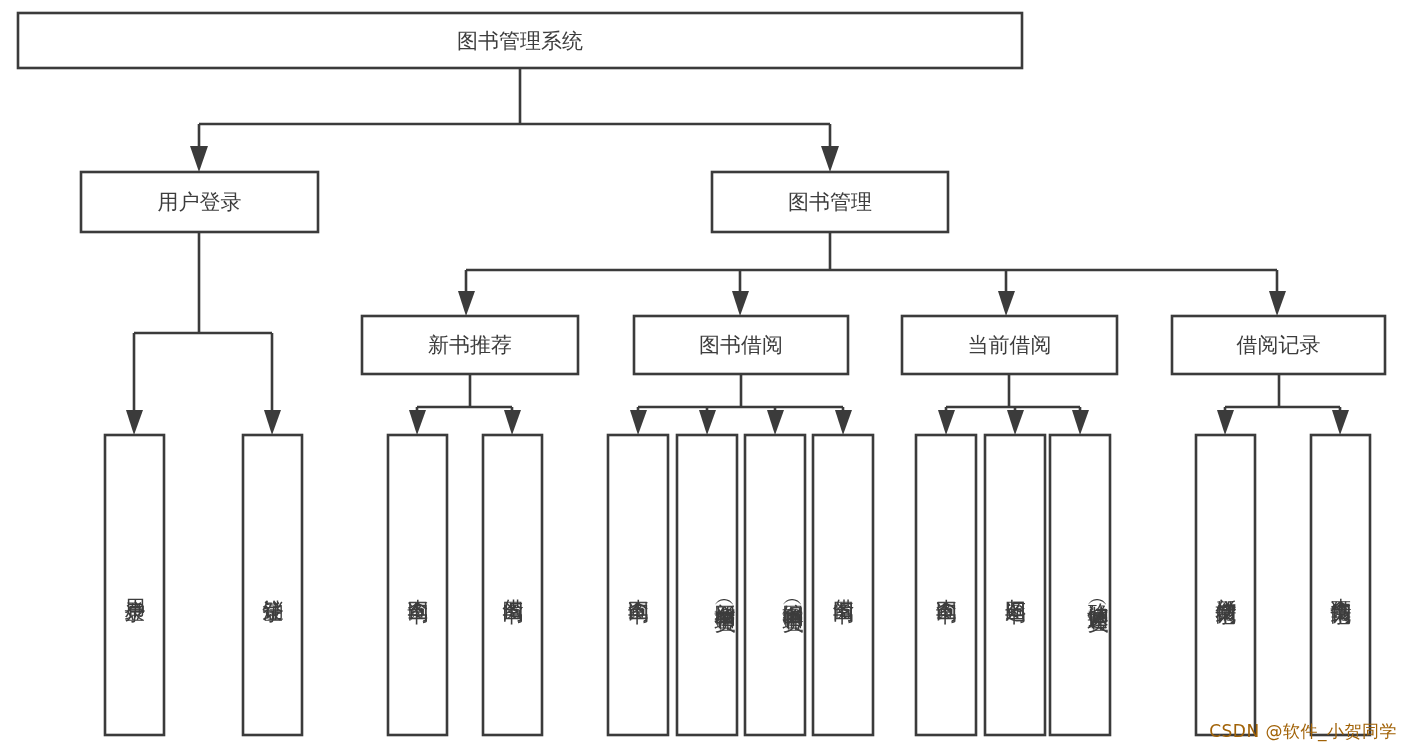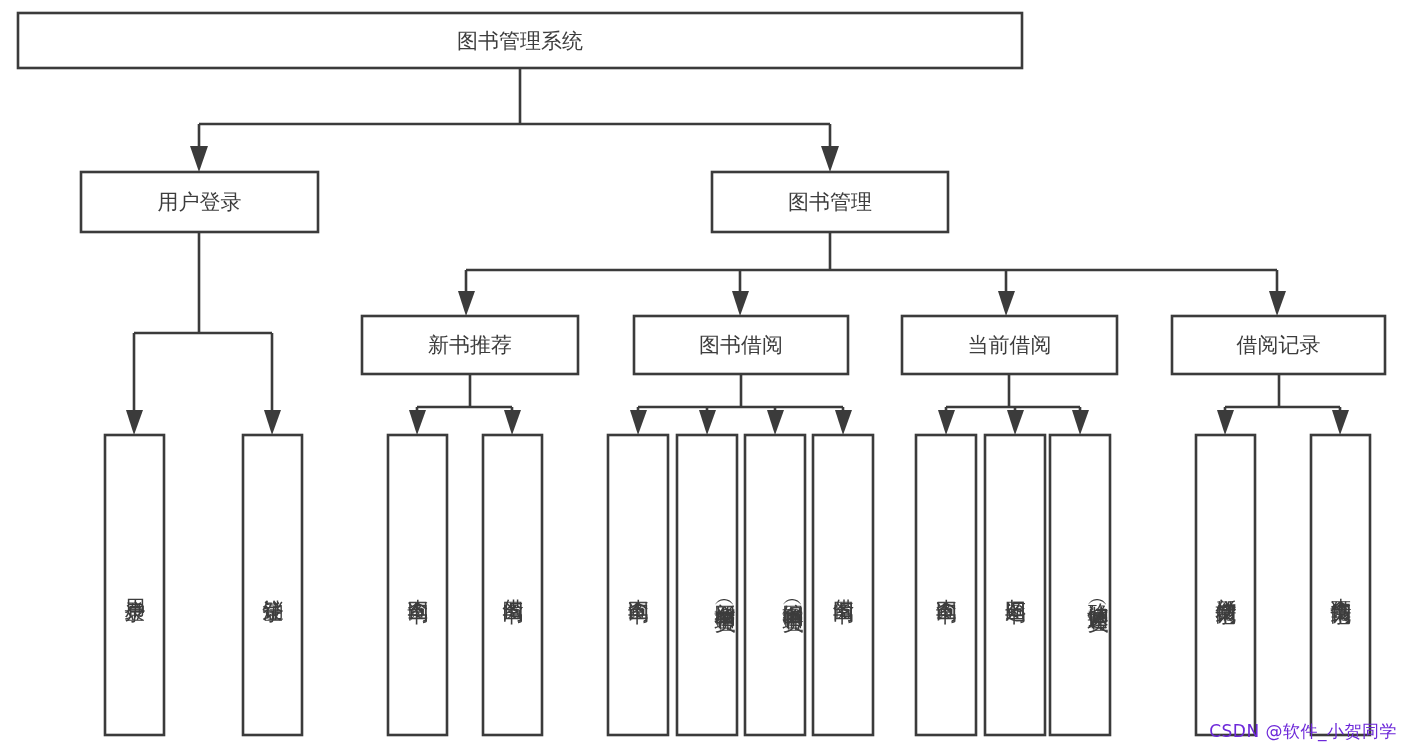--- a/index.html
+++ b/index.html
@@ -64,21 +64,21 @@
     display: flex;
     align-items: center;
     justify-content: center;
   }
   .watermark {
     position: absolute;
     right: 8px;
     bottom: 4px;
     font-family: "DejaVu Sans", "Liberation Sans", sans-serif;
     font-size: 17px;
-    color: #6d28d9;
+    color: #a16207;
     white-space: nowrap;
     letter-spacing: 0.5px;
   }
 </style>
 </head>
 <body>
 
 <div id="diagram-root">
 
   <svg id="diagram-svg" viewBox="0 0 1405 747">

